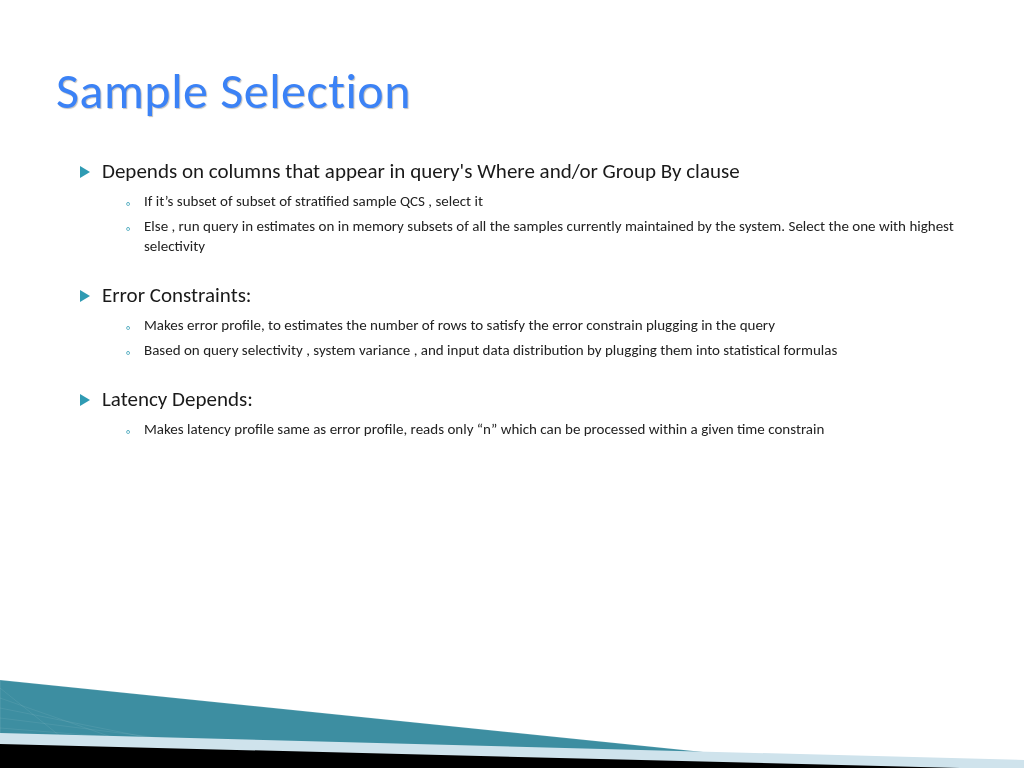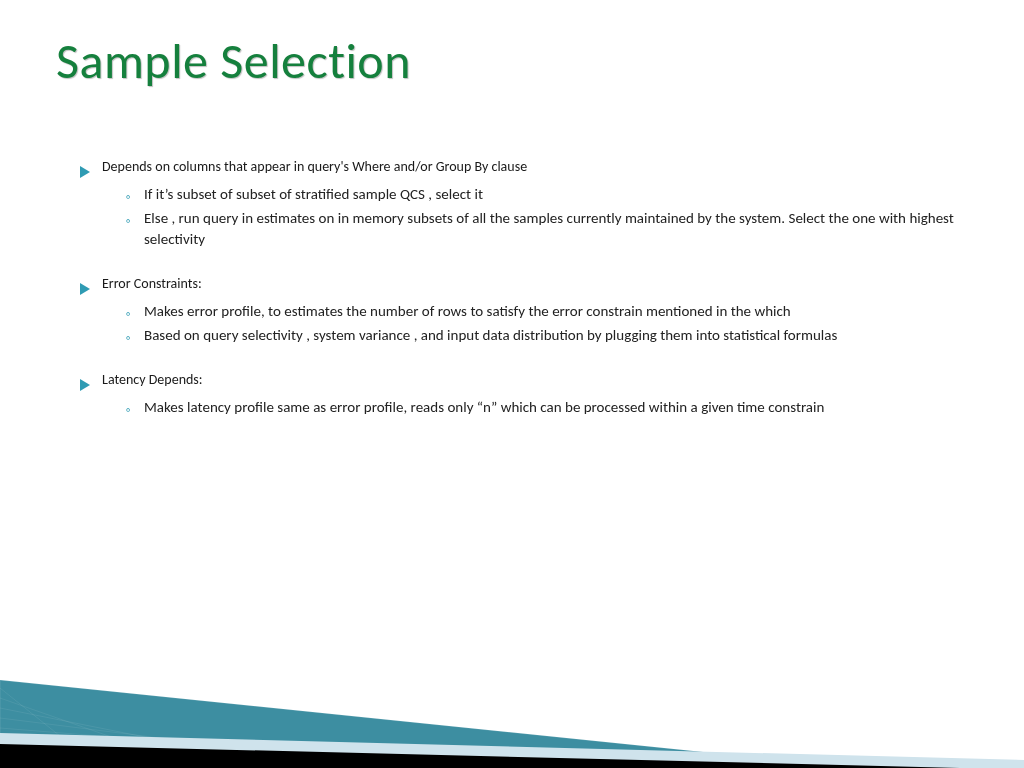--- a/index.html
+++ b/index.html
@@ -1,30 +1,30 @@
 <!DOCTYPE html>
 <html><head>
 <meta charset="utf-8">
 <style>
   * { margin: 0; padding: 0; box-sizing: border-box; }
   html, body { width: 1024px; height: 768px; overflow: hidden; background: #fff; font-family: "Calibri", "Segoe UI", Arial, sans-serif; color: #1a1a1a; }
   .slide { position: relative; width: 1024px; height: 768px; }
   .title {
-    position: absolute; left: 56px; top: 30px;
+    position: absolute; left: 56px; top: 60px;
     font-size: 50px; font-weight: 400; letter-spacing: 0.5px;
-    color: #15803d;
+    color: #3b82f6;
     text-shadow: 1px 1px 1px rgba(0,0,0,0.25), -1px -1px 1px rgba(255,255,255,0.5);
   }
   .content { position: absolute; left: 80px; top: 158px; width: 880px; }
   ul.lvl1 { list-style: none; }
   ul.lvl1 > li { margin-bottom: 26px; }
   .row1 { display: flex; align-items: flex-start; }
   .arrow1 { flex: 0 0 22px; padding-top: 8px; }
   .arrow1 svg { display: block; }
-  .txt1 { font-size: 14px; line-height: 1.3; }
+  .txt1 { font-size: 21px; line-height: 1.3; }
   ul.lvl2 { list-style: none; margin-top: 6px; margin-left: 46px; }
   ul.lvl2 > li { margin-bottom: 4px; }
   .row2 { display: flex; align-items: flex-start; }
   .ring { flex: 0 0 18px; padding-top: 6px; color: #2f9bb3; font-size: 13px; line-height: 1; }
   .txt2 { font-size: 15px; line-height: 1.35; color: #222; }
   
   .tri { position: absolute; bottom: 0; left: 0; }
   .tri svg { display: block; }
 </style>
 </head>
@@ -65,21 +65,21 @@
               <svg width="10" height="12" viewBox="0 0 10 12">
                 <polygon points="0,0 10,6 0,12" fill="#2f9bb3"></polygon>
               </svg>
             </span>
             <span class="txt1">Error Constraints:</span>
           </div>
           <ul class="lvl2">
             <li>
               <div class="row2">
                 <span class="ring">◦</span>
-                <span class="txt2">Makes error profile, to estimates the number of rows to satisfy the   error constrain mentioned in the which</span>
+                <span class="txt2">Makes error profile, to estimates the number of rows to satisfy the   error constrain plugging in the query</span>
               </div>
             </li>
             <li>
               <div class="row2">
                 <span class="ring">◦</span>
                 <span class="txt2">Based on query selectivity , system variance , and input data distribution by plugging them into statistical formulas</span>
               </div>
             </li>
           </ul>
         </li>

